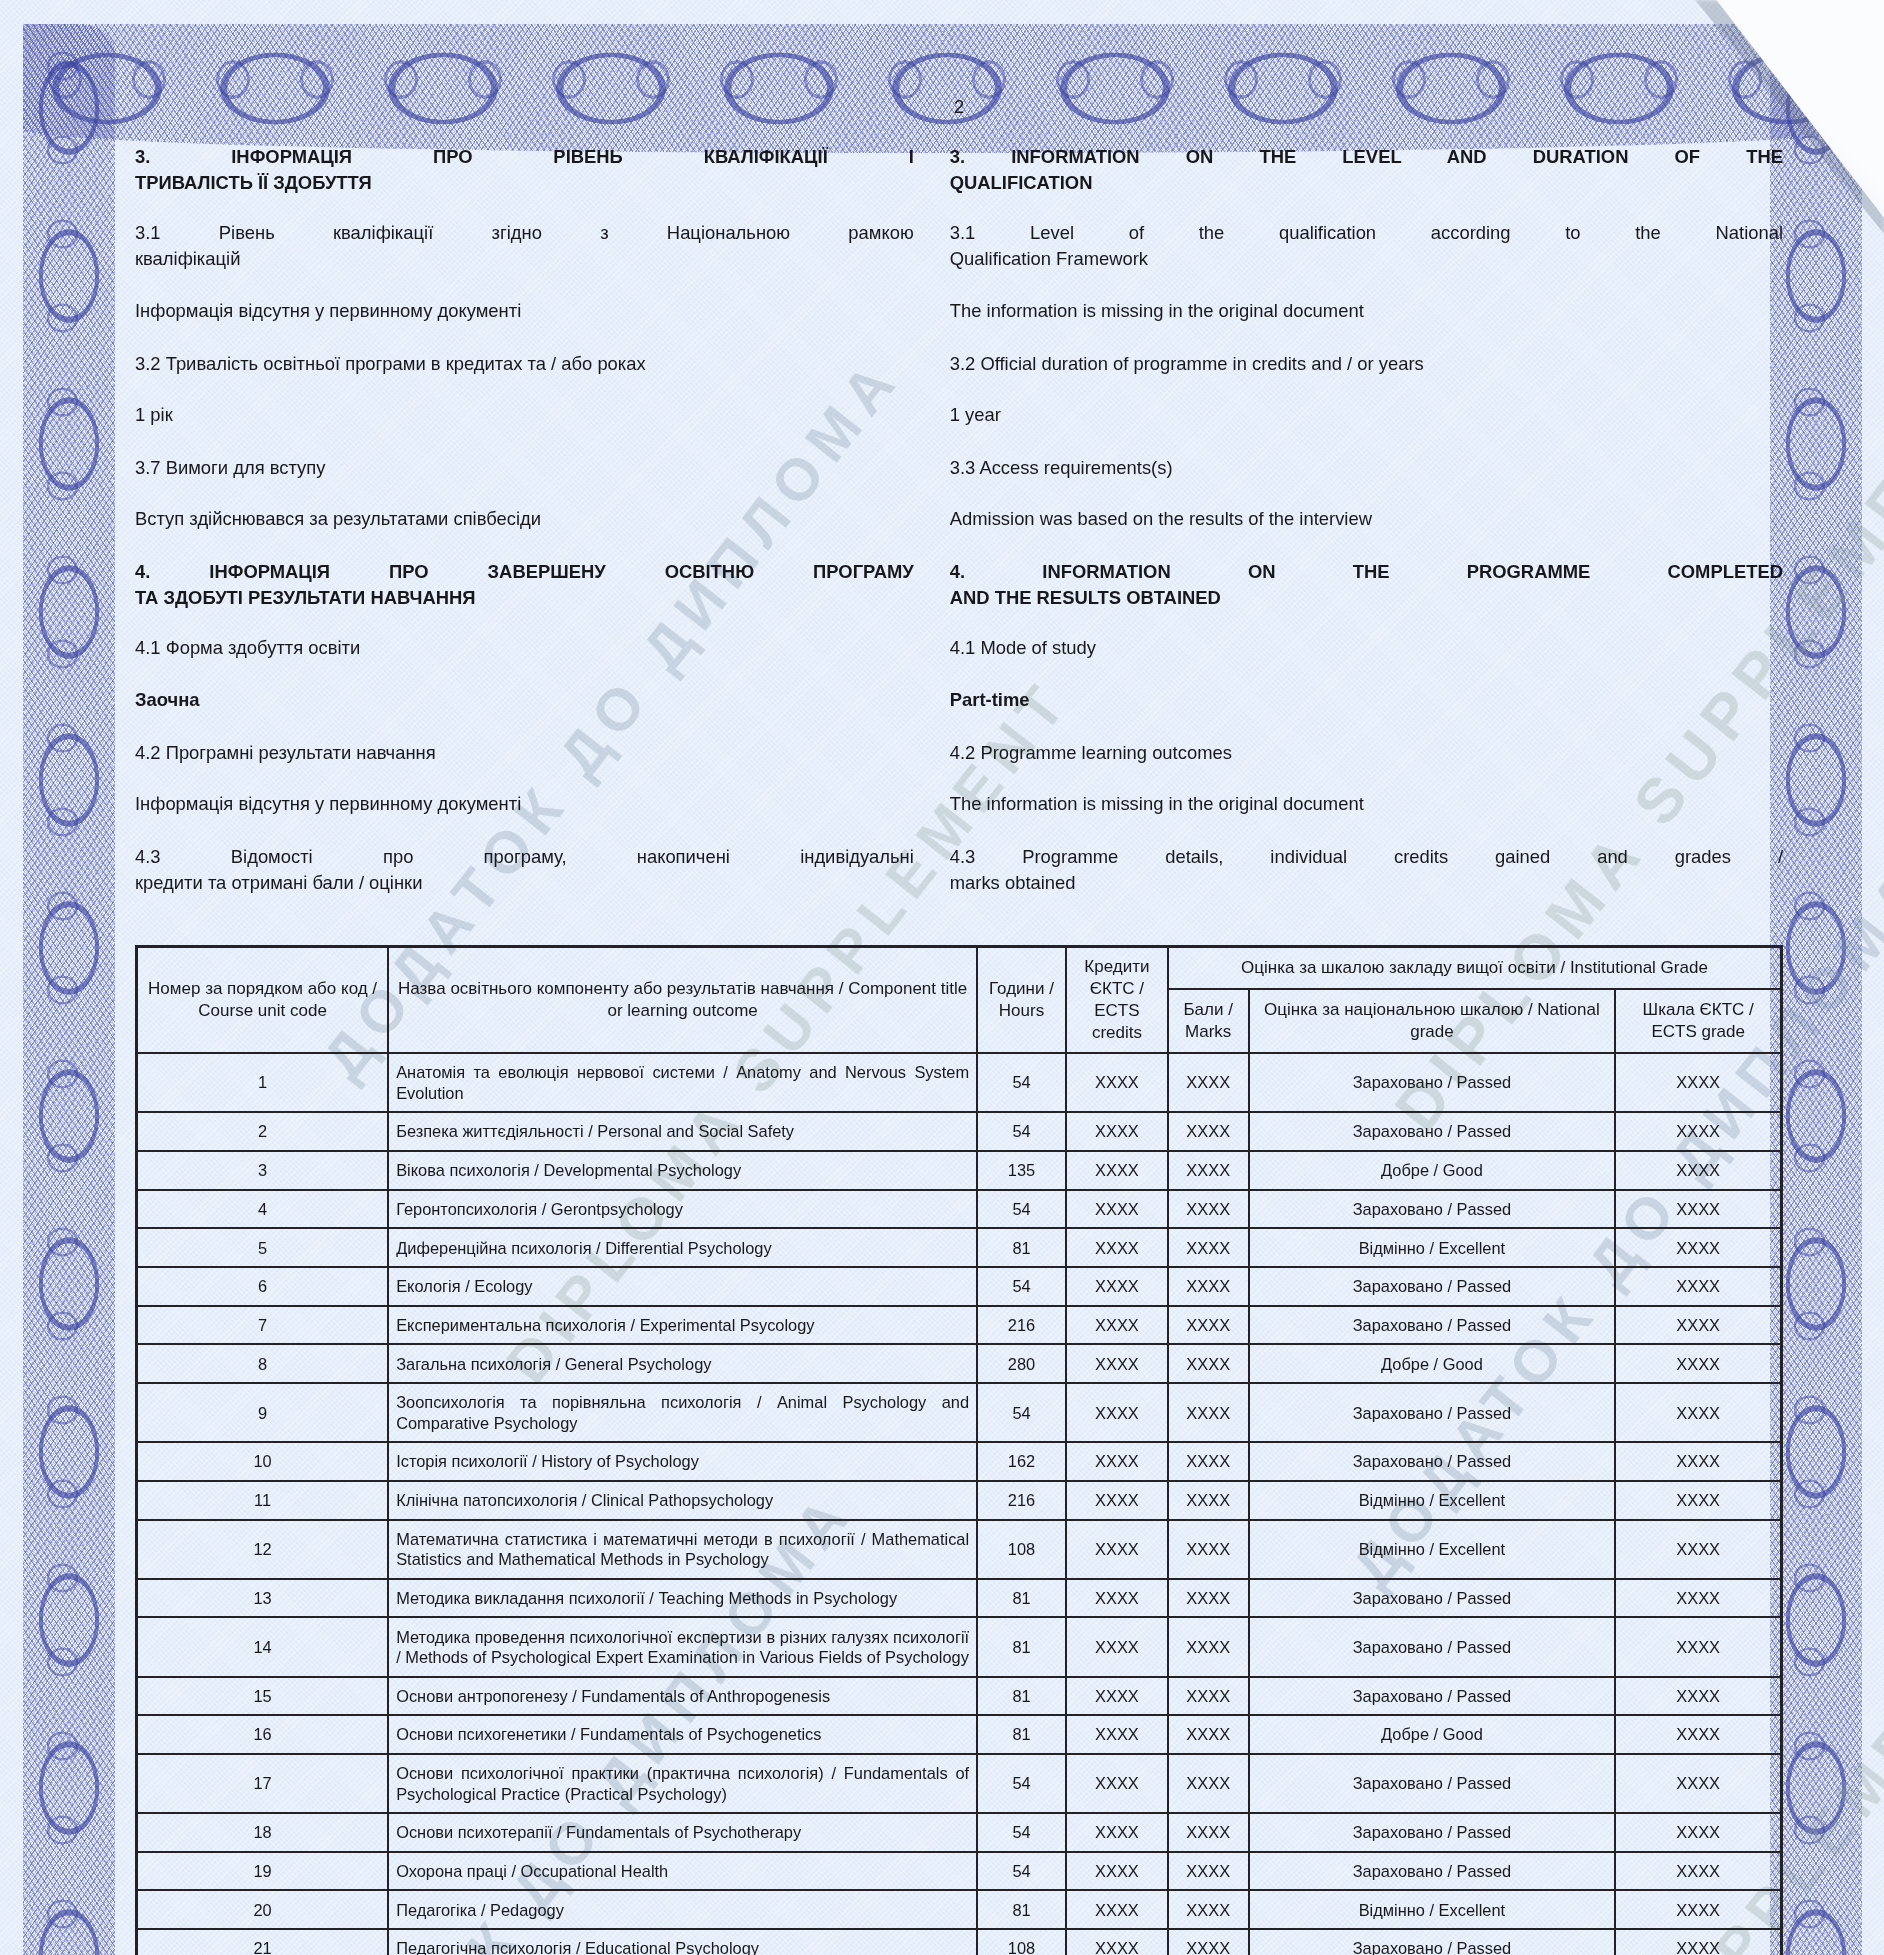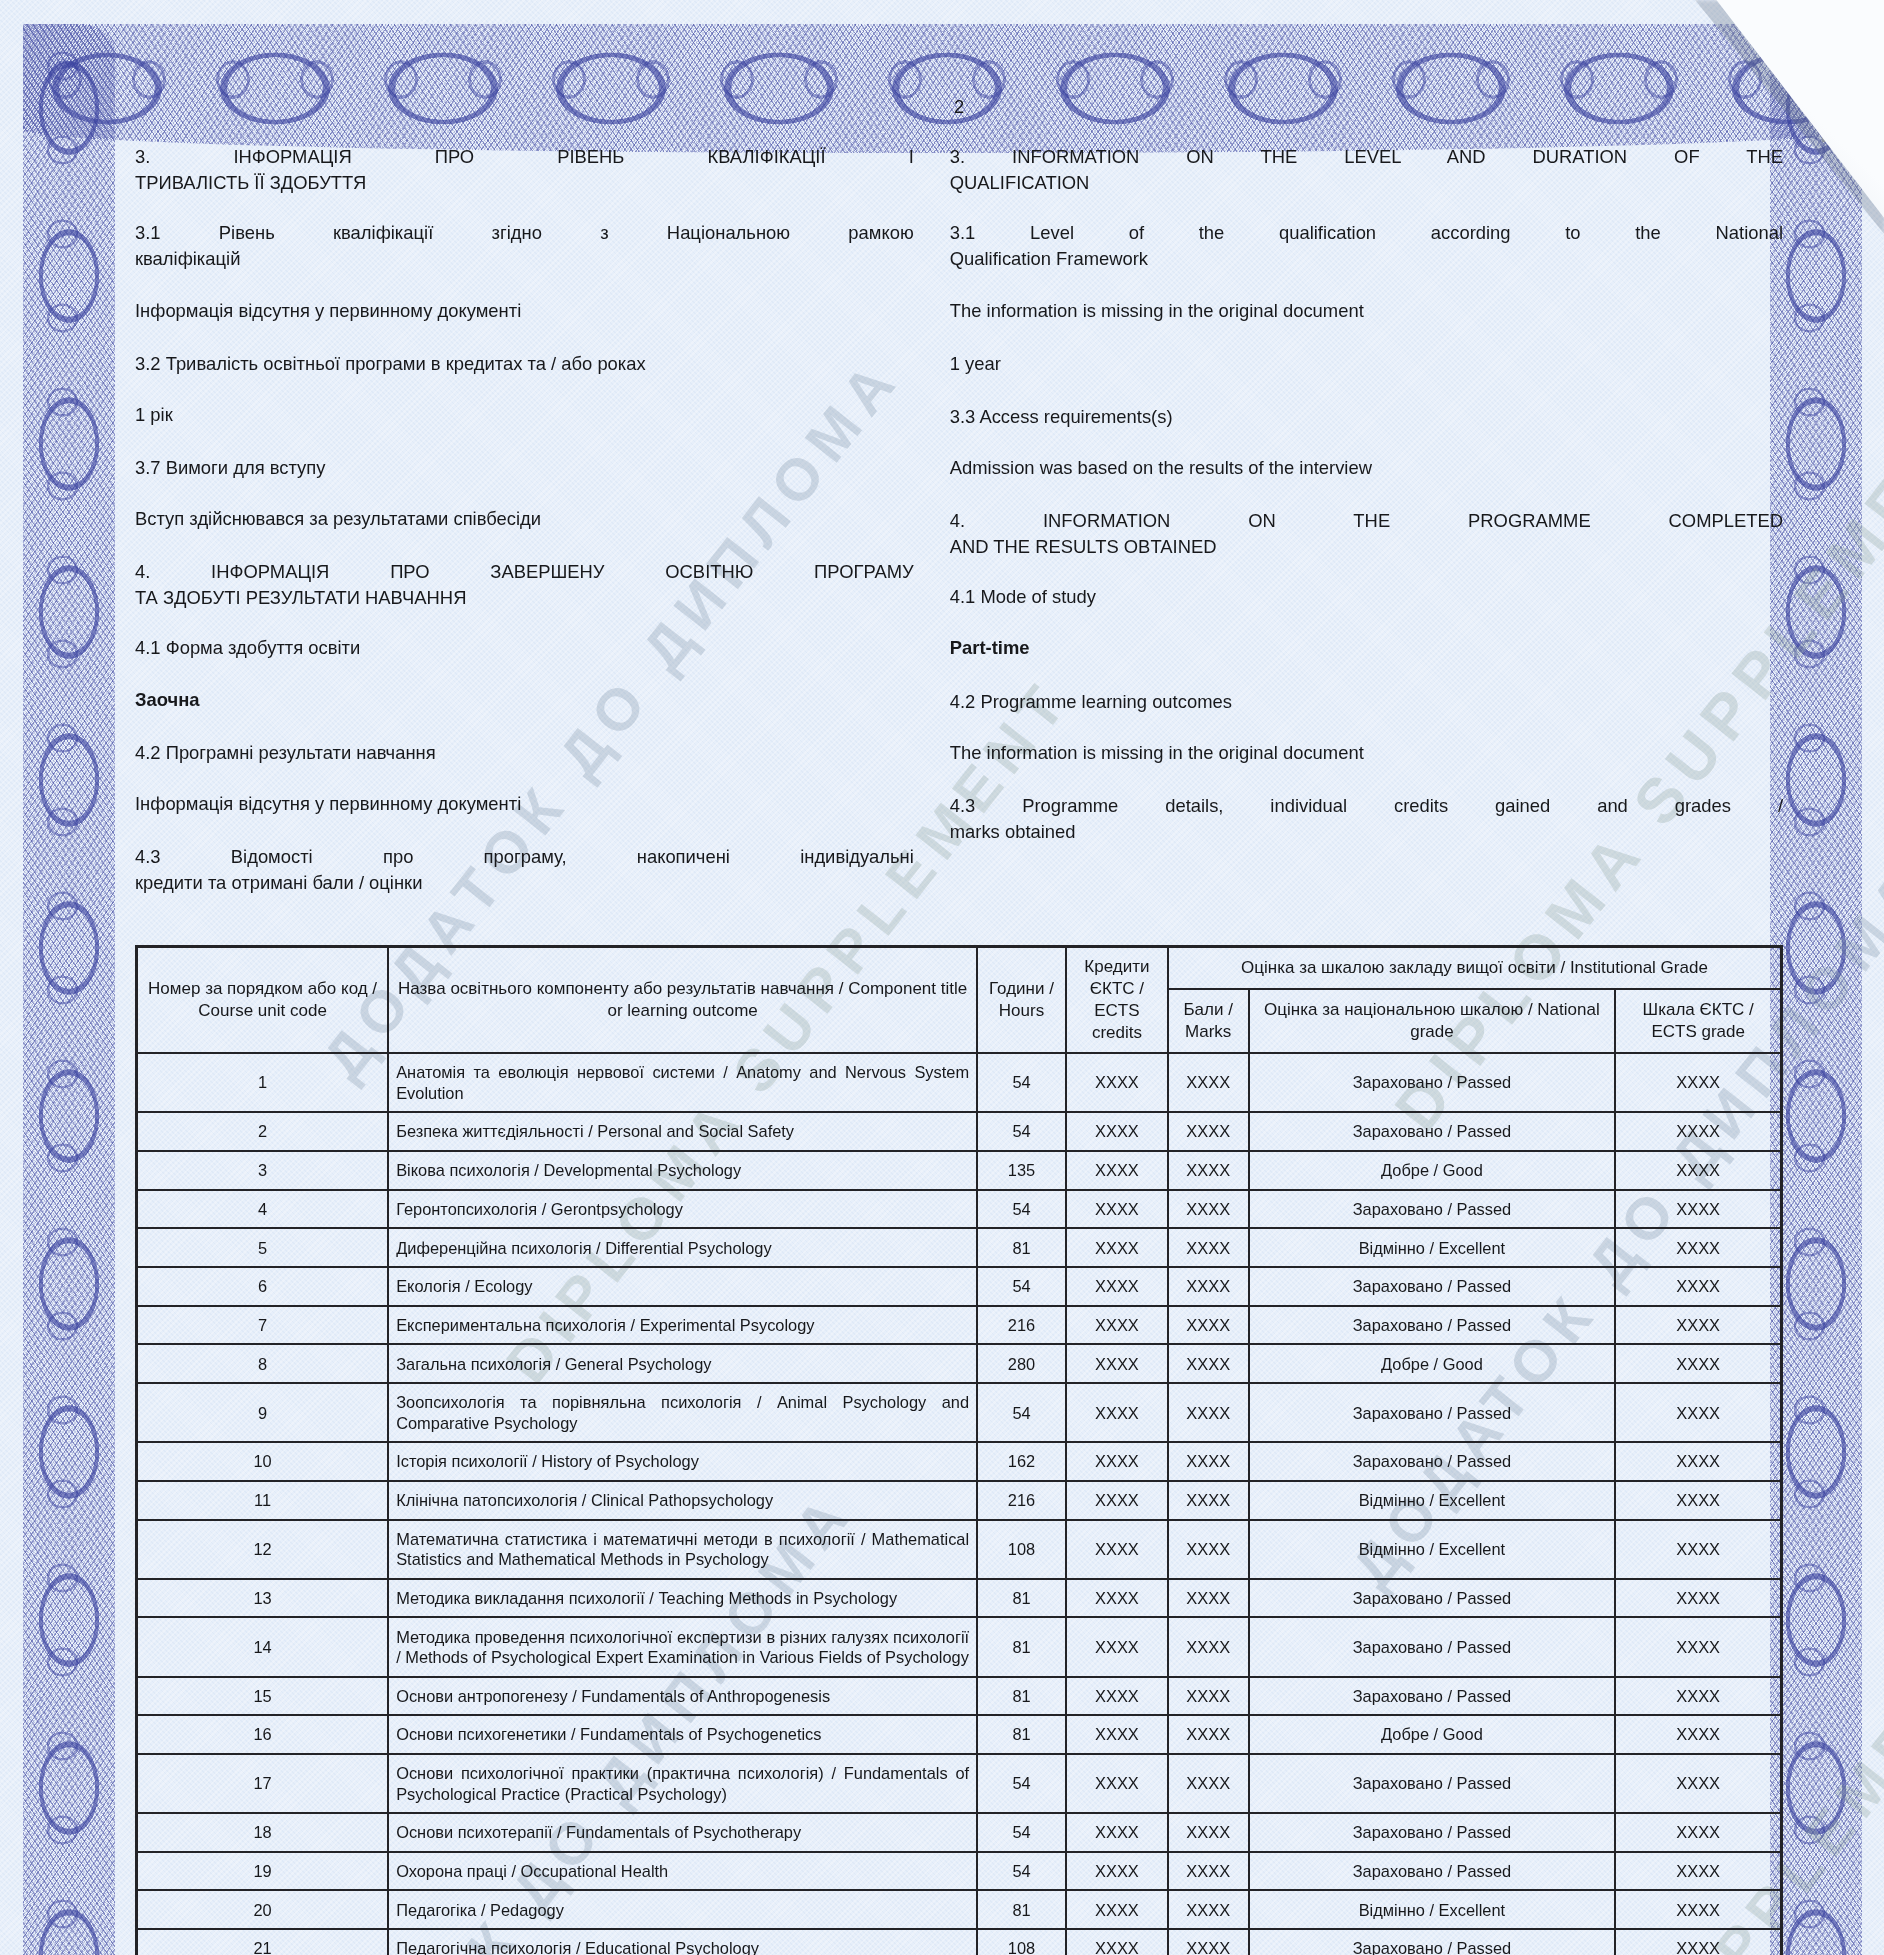--- a/index.html
+++ b/index.html
@@ -45,21 +45,21 @@
          background:linear-gradient(225deg,#fafcfe 45%, #e7ebf1 78%, #cfd6e0 100%);}
   .fold-shade{ position:absolute; z-index:3; right:0; top:0; width:211px; height:235px;
          clip-path:polygon(10% 0, 30% 0, 100% 93%, 100% 100%);
          background:rgba(96,108,130,.30); filter:blur(2.3px);}
   
   .content{ position:absolute; z-index:5; left:135px; right:102px; top:96px; }
   .page-num{ text-align:center; font-size:18.4px; margin-bottom:26px; }
   .cols{ display:flex; gap:36px; }
   .col{ flex:1 1 0; font-size:18.4px; line-height:1.42; }
   .col.en{ flex:1.07 1 0; }
-  .h3{ font-weight:normal; margin-bottom:24px; }
+  .h3{ font-weight:bold; margin-bottom:24px; }
   .para{ margin-bottom:24px; text-align:justify; }
   .val{ margin:25px 0 27px; }
   .val.bold{ font-weight:bold; }
   .fill{ text-align:justify; text-align-last:justify; }
   
   table.grades{ width:100%; border-collapse:collapse; table-layout:fixed; margin-top:25px;
                 border:3.5px solid #232327; }
   table.grades th, table.grades td{ border:2px solid #232327; }
   table.grades th{ font-size:17px; font-weight:normal; text-align:center; padding:7.8px 5.5px; line-height:1.3;}
   table.grades td{ font-size:16.4px; line-height:1.24; padding:8.2px 7px; vertical-align:middle;}
@@ -125,20 +125,21 @@
       <div class="col en">
         <div class="h3">
             <div class="fill">3. INFORMATION ON THE LEVEL AND DURATION OF THE</div>
             <div>QUALIFICATION</div>
           </div>
         <div class="para">
             <div class="fill">3.1 Level of the qualification according to the National</div>
             <div>Qualification Framework</div>
           </div>
         <div class="val">The information is missing in the original document</div>
+        <div class="para">3.2 Official duration of programme in credits and / or years</div>
         <div class="val">1 year</div>
         <div class="para">3.3 Access requirements(s)</div>
         <div class="val">Admission was based on the results of the interview</div>
         <div class="h3">
             <div class="fill">4. INFORMATION ON THE PROGRAMME COMPLETED</div>
             <div>AND THE RESULTS OBTAINED</div>
           </div>
         <div class="para">4.1 Mode of study</div>
         <div class="val bold">Part-time</div>
         <div class="para">4.2 Programme learning outcomes</div>

